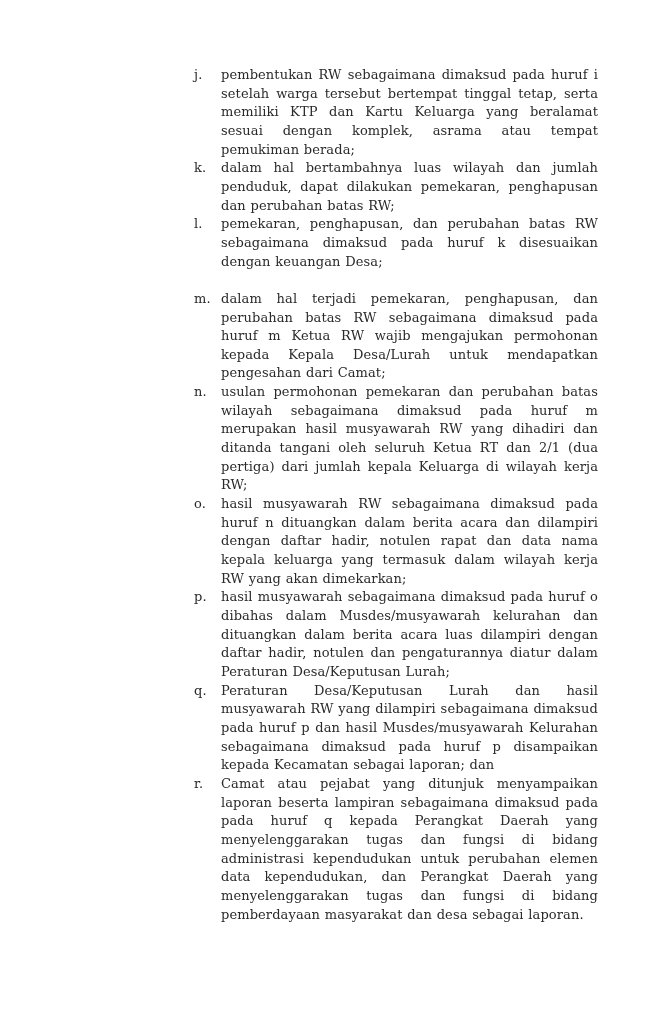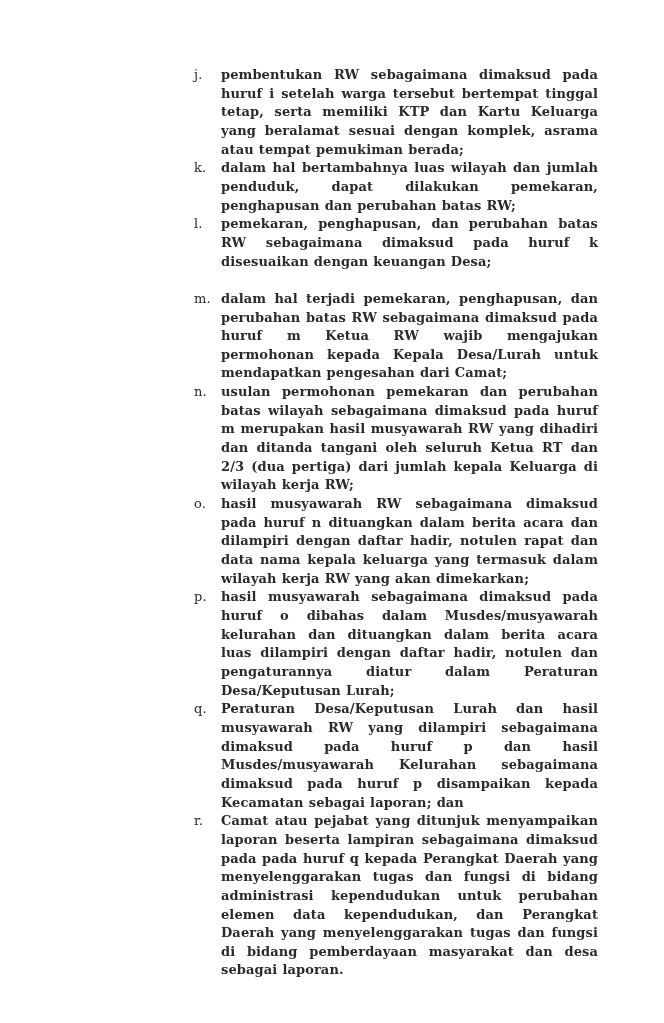--- a/index.html
+++ b/index.html
@@ -8,21 +8,21 @@
     position:absolute; left:0; top:0; width:664px; height:1023px; background:#ffffff;
   }
   .list {
     position:absolute; left:194px; top:66px; width:404px;
     font-family:"DejaVu Serif", "Liberation Serif", serif;
     font-size:13px; line-height:18.65px; color:#2a2a2a;
     letter-spacing:0.1px;
   }
   .item { display:flex; }
   .item .label { width:27px; flex:0 0 27px; }
-  .item .body { flex:1 1 auto; text-align:justify; text-align-last:left; word-spacing:0.5px;font-weight:bold; }
+  .item .body { flex:1 1 auto; text-align:justify; text-align-last:left; word-spacing:0.5px; }
   .spacer { height:18.65px; }
 </style>
 </head>
 <body>
 
 <div class="page">
   <div class="list">
     <div class="item">
       <span class="label">j.</span>
       <span class="body">pembentukan RW sebagaimana dimaksud pada huruf i setelah warga tersebut bertempat tinggal tetap, serta memiliki KTP dan Kartu Keluarga yang beralamat sesuai dengan komplek, asrama atau tempat pemukiman berada;</span>
@@ -35,21 +35,21 @@
       <span class="label">l.</span>
       <span class="body">pemekaran, penghapusan, dan perubahan batas RW sebagaimana dimaksud pada huruf k disesuaikan dengan keuangan Desa;</span>
     </div>
     <div class="spacer"></div>
     <div class="item">
       <span class="label">m.</span>
       <span class="body">dalam hal terjadi pemekaran, penghapusan, dan perubahan batas RW sebagaimana dimaksud pada huruf m Ketua RW wajib mengajukan permohonan kepada Kepala Desa/Lurah untuk mendapatkan pengesahan dari Camat;</span>
     </div>
     <div class="item">
       <span class="label">n.</span>
-      <span class="body">usulan permohonan pemekaran dan perubahan batas wilayah sebagaimana dimaksud pada huruf m merupakan hasil musyawarah RW yang dihadiri dan ditanda tangani oleh seluruh Ketua RT dan 2/3 (dua pertiga) dari jumlah kepala Keluarga di wilayah kerja RW;</span>
+      <span class="body">usulan permohonan pemekaran dan perubahan batas wilayah sebagaimana dimaksud pada huruf m merupakan hasil musyawarah RW yang dihadiri dan ditanda tangani oleh seluruh Ketua RT dan 2/1 (dua pertiga) dari jumlah kepala Keluarga di wilayah kerja RW;</span>
     </div>
     <div class="item">
       <span class="label">o.</span>
       <span class="body">hasil musyawarah RW sebagaimana dimaksud pada huruf n dituangkan dalam berita acara dan dilampiri dengan daftar hadir, notulen rapat dan data nama kepala keluarga yang termasuk dalam wilayah kerja RW yang akan dimekarkan;</span>
     </div>
     <div class="item">
       <span class="label">p.</span>
       <span class="body">hasil musyawarah sebagaimana dimaksud pada huruf o dibahas dalam Musdes/musyawarah kelurahan dan dituangkan dalam berita acara luas dilampiri dengan daftar hadir, notulen dan pengaturannya diatur dalam Peraturan Desa/Keputusan Lurah;</span>
     </div>
     <div class="item">

